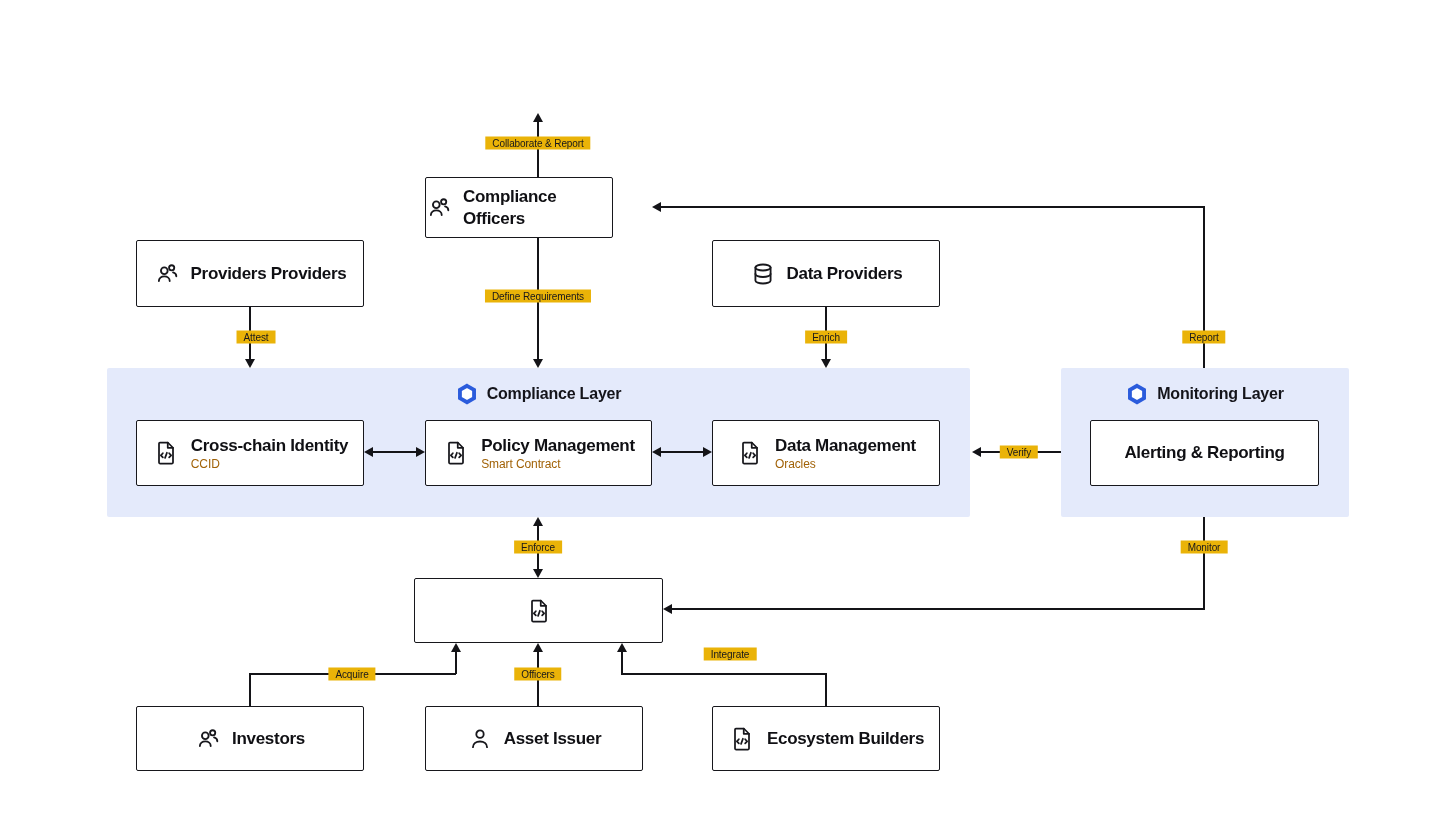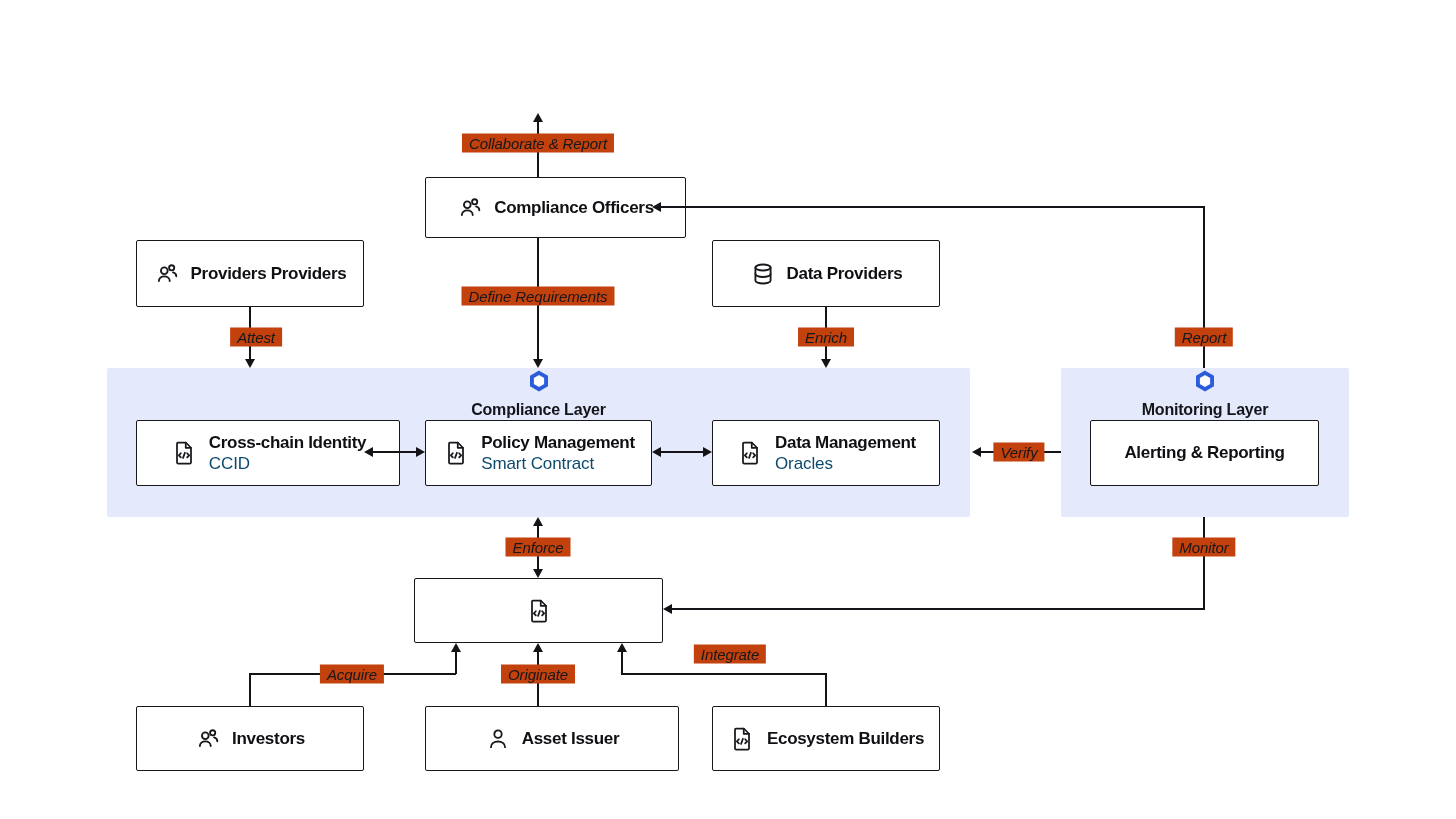--- a/index.html
+++ b/index.html
@@ -1,41 +1,41 @@
 <!DOCTYPE html>
 <html><head>
 <meta charset="utf-8">
 <style>
   html,body{margin:0;padding:0;background:#ffffff;}
   #canvas{
     position:relative;width:1456px;height:819px;background:#ffffff;overflow:hidden;
     font-family:"Liberation Sans", sans-serif;color:#121216;
   }
   .band{position:absolute;background:#e4eafb;border-radius:2px;}
-  .layer-header{position:absolute;display:flex;align-items:center;justify-content:center;gap:9px;height:26px;flex-direction:column;}
+  .layer-header{position:absolute;display:flex;align-items:center;justify-content:center;gap:9px;height:26px;}
   .layer-title{font-size:16px;font-weight:700;letter-spacing:-0.2px;color:#14141a;}
   .hex{width:22px;height:22px;flex:0 0 auto;}
   .node{
     position:absolute;background:#ffffff;border:1.6px solid #17171c;border-radius:2px;
     display:flex;align-items:center;justify-content:center;gap:11px;box-sizing:border-box;
   }
   .node .icon{width:26px;height:26px;color:#17171c;flex:0 0 auto;}
   .node .icon.doc{width:28px;height:28px;}
   .title{font-size:17px;font-weight:700;letter-spacing:-0.3px;line-height:1.25;color:#101014;white-space:pre-line;}
-  .subtitle{font-size:17px;font-weight:400;color:#0c4a6e;margin-top:1px;letter-spacing:-0.1px;}
+  .subtitle{font-size:12px;font-weight:400;color:#a16207;margin-top:1px;letter-spacing:-0.1px;}
   .line{position:absolute;background:#141418;}
   .h{height:1.6px;} .v{width:1.6px;}
   .arr{position:absolute;width:0;height:0;}
   .arr.up{border-left:5px solid transparent;border-right:5px solid transparent;border-bottom:9px solid #141418;}
   .arr.down{border-left:5px solid transparent;border-right:5px solid transparent;border-top:9px solid #141418;}
   .arr.left{border-top:5px solid transparent;border-bottom:5px solid transparent;border-right:9px solid #141418;}
   .arr.right{border-top:5px solid transparent;border-bottom:5px solid transparent;border-left:9px solid #141418;}
   .edge-label{
-    position:absolute;transform:translate(-50%,-50%);background:#c2410c;
-    font-size:15px;color:#17171c;padding:1px 7px;white-space:nowrap;z-index:4;letter-spacing:-0.1px;font-style:italic;
+    position:absolute;transform:translate(-50%,-50%);background:#eab308;
+    font-size:10px;color:#17171c;padding:1px 7px;white-space:nowrap;z-index:4;letter-spacing:-0.1px;
   }
   svg.defs{position:absolute;width:0;height:0;}
 </style>
 </head>
 <body>
 
 <svg class="defs" xmlns="http://www.w3.org/2000/svg">
   <defs>
     <symbol id="i-people" viewBox="0 0 24 24" fill="none" stroke="currentColor" stroke-width="1.7" stroke-linecap="round" stroke-linejoin="round">
       <circle cx="9.5" cy="9" r="3.1"></circle>
@@ -77,42 +77,42 @@
     <span class="layer-title">Compliance Layer</span>
   </div>
   <div class="layer-header" style="left:1061px;top:381px;width:288px">
     <svg class="hex">
         <use href="#i-hex"></use>
       </svg>
     <span class="layer-title">Monitoring Layer</span>
   </div>
 
 
-  <div class="node" style="left:425px;top:177px;width:261px;height:61px">
+  <div class="node" style="left:425px;top:177px;width:188px;height:61px">
     <svg class="icon">
         <use href="#i-people"></use>
       </svg>
     <div class="title">Compliance Officers</div>
   </div>
 
   <div class="node" style="left:136px;top:240px;width:228px;height:67px">
     <svg class="icon">
         <use href="#i-people"></use>
       </svg>
     <div class="title">Providers Providers</div>
   </div>
 
   <div class="node" style="left:712px;top:240px;width:228px;height:67px">
     <svg class="icon">
         <use href="#i-database"></use>
       </svg>
     <div class="title">Data Providers</div>
   </div>
 
-  <div class="node" style="left:136px;top:420px;width:264px;height:66px">
+  <div class="node" style="left:136px;top:420px;width:228px;height:66px">
     <svg class="icon doc">
         <use href="#i-codedoc"></use>
       </svg>
     <div>
       <div class="title">Cross-chain Identity</div>
       <div class="subtitle">CCID</div>
     </div>
   </div>
 
   <div class="node" style="left:425px;top:420px;width:227px;height:66px">
@@ -145,21 +145,21 @@
       </svg>
   </div>
 
   <div class="node" style="left:136px;top:706px;width:228px;height:65px">
     <svg class="icon">
         <use href="#i-people"></use>
       </svg>
     <div class="title">Investors</div>
   </div>
 
-  <div class="node" style="left:425px;top:706px;width:254px;height:65px">
+  <div class="node" style="left:425px;top:706px;width:218px;height:65px">
     <svg class="icon">
         <use href="#i-person"></use>
       </svg>
     <div class="title">Asset Issuer</div>
   </div>
 
   <div class="node" style="left:712px;top:706px;width:228px;height:65px">
     <svg class="icon doc">
         <use href="#i-codedoc"></use>
       </svg>
@@ -210,21 +210,21 @@
   <div class="edge-label" style="left:1204px;top:547px">Monitor</div>
 
   <div class="line v" style="left:249px;top:673px;height:33px"></div>
   <div class="line h" style="left:249px;top:673px;width:207px"></div>
   <div class="line v" style="left:455px;top:650px;height:24px"></div>
   <div class="arr up" style="left:451px;top:643px"></div>
   <div class="edge-label" style="left:352px;top:674px">Acquire</div>
 
   <div class="line v" style="left:537px;top:650px;height:56px"></div>
   <div class="arr up" style="left:533px;top:643px"></div>
-  <div class="edge-label" style="left:538px;top:674px">Originate</div>
+  <div class="edge-label" style="left:538px;top:674px">Officers</div>
 
   <div class="line v" style="left:825px;top:673px;height:33px"></div>
   <div class="line h" style="left:621px;top:673px;width:205px"></div>
   <div class="line v" style="left:621px;top:650px;height:24px"></div>
   <div class="arr up" style="left:617px;top:643px"></div>
   <div class="edge-label" style="left:730px;top:654px">Integrate</div>
 
 </div>
 
 </body></html>

